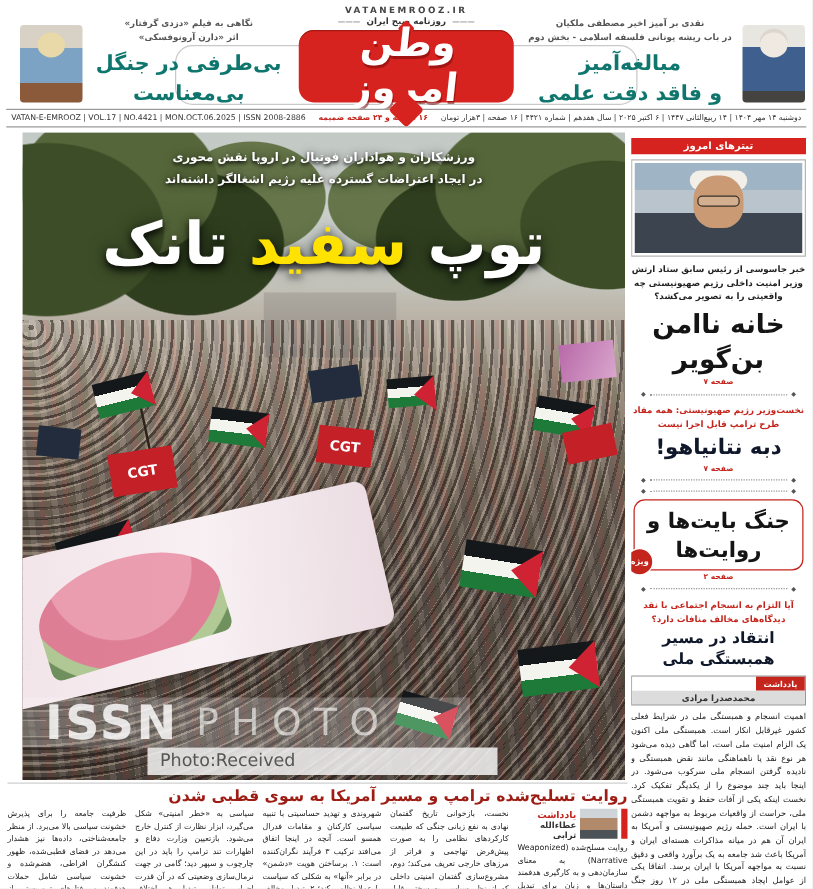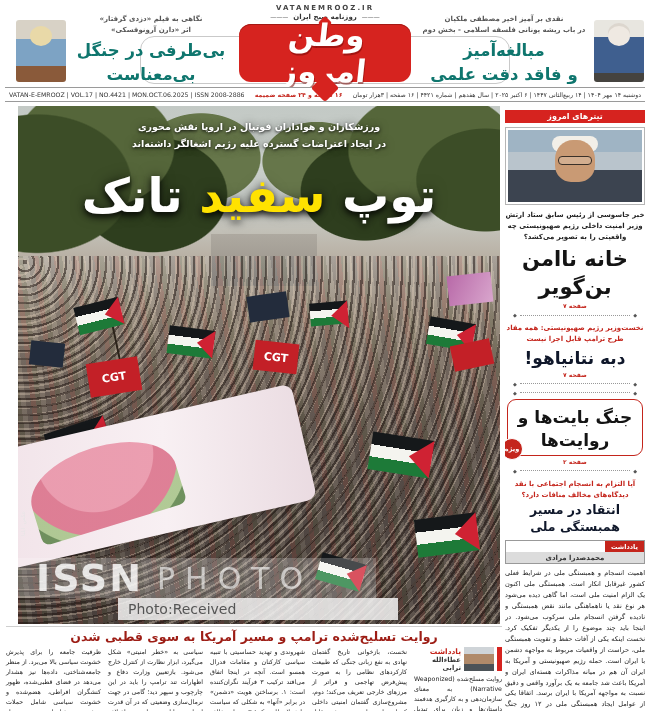--- a/index.html
+++ b/index.html
@@ -132,21 +132,21 @@
   .sb-note-tab{display:flex;height:11px;}
   .sb-note-tab .tab{background:#c4251c;color:#fff;font-size:6.5px;font-weight:bold;
       display:flex;align-items:center;justify-content:center;padding:0 6px;}
   .sb-note-tab .rest{flex:1;background:#fff;}
   .sb-note-author{background:#dcdcdc;font-size:7px;font-weight:bold;color:#333;
       height:11px;display:flex;align-items:center;justify-content:center;}
   .sb-body{font-size:6.6px;line-height:1.66;text-align:justify;color:#222;margin-top:4px;}
   
   .bottom{position:absolute;left:6px;top:626px;width:496px;height:85px;border-top:1px solid #cfcfcf;
       direction:rtl;}
-  .bottom-title{text-align:center;color:#9d1d15;font-weight:900;font-size:12.5px;margin:2px 0 3px;}
+  .bottom-title{color:#9d1d15;font-weight:900;font-size:12.5px;margin:2px 0 3px;}
   .bottom-cols{display:flex;gap:7px;}
   .bcol{flex:1;font-size:6.3px;line-height:1.6;text-align:justify;color:#222;}
   .bnote{width:88px;flex:none;}
   .bnote-head{display:flex;align-items:flex-start;gap:3px;}
   .bnote-bar{width:5px;height:24px;background:#d6231f;}
   .bnote-photo{width:30px;height:24px;background:linear-gradient(180deg,#cfd4d8 0 30%,#b08a6a 30% 70%,#4c5358 70%);}
   .bnote-meta{flex:1;text-align:right;}
   .bnote-label{color:#c4251c;font-size:7.5px;font-weight:bold;}
   .bnote-author{font-size:6.8px;font-weight:bold;color:#333;}
   .bnote-body{font-size:6.3px;line-height:1.6;text-align:justify;color:#222;margin-top:2px;}

